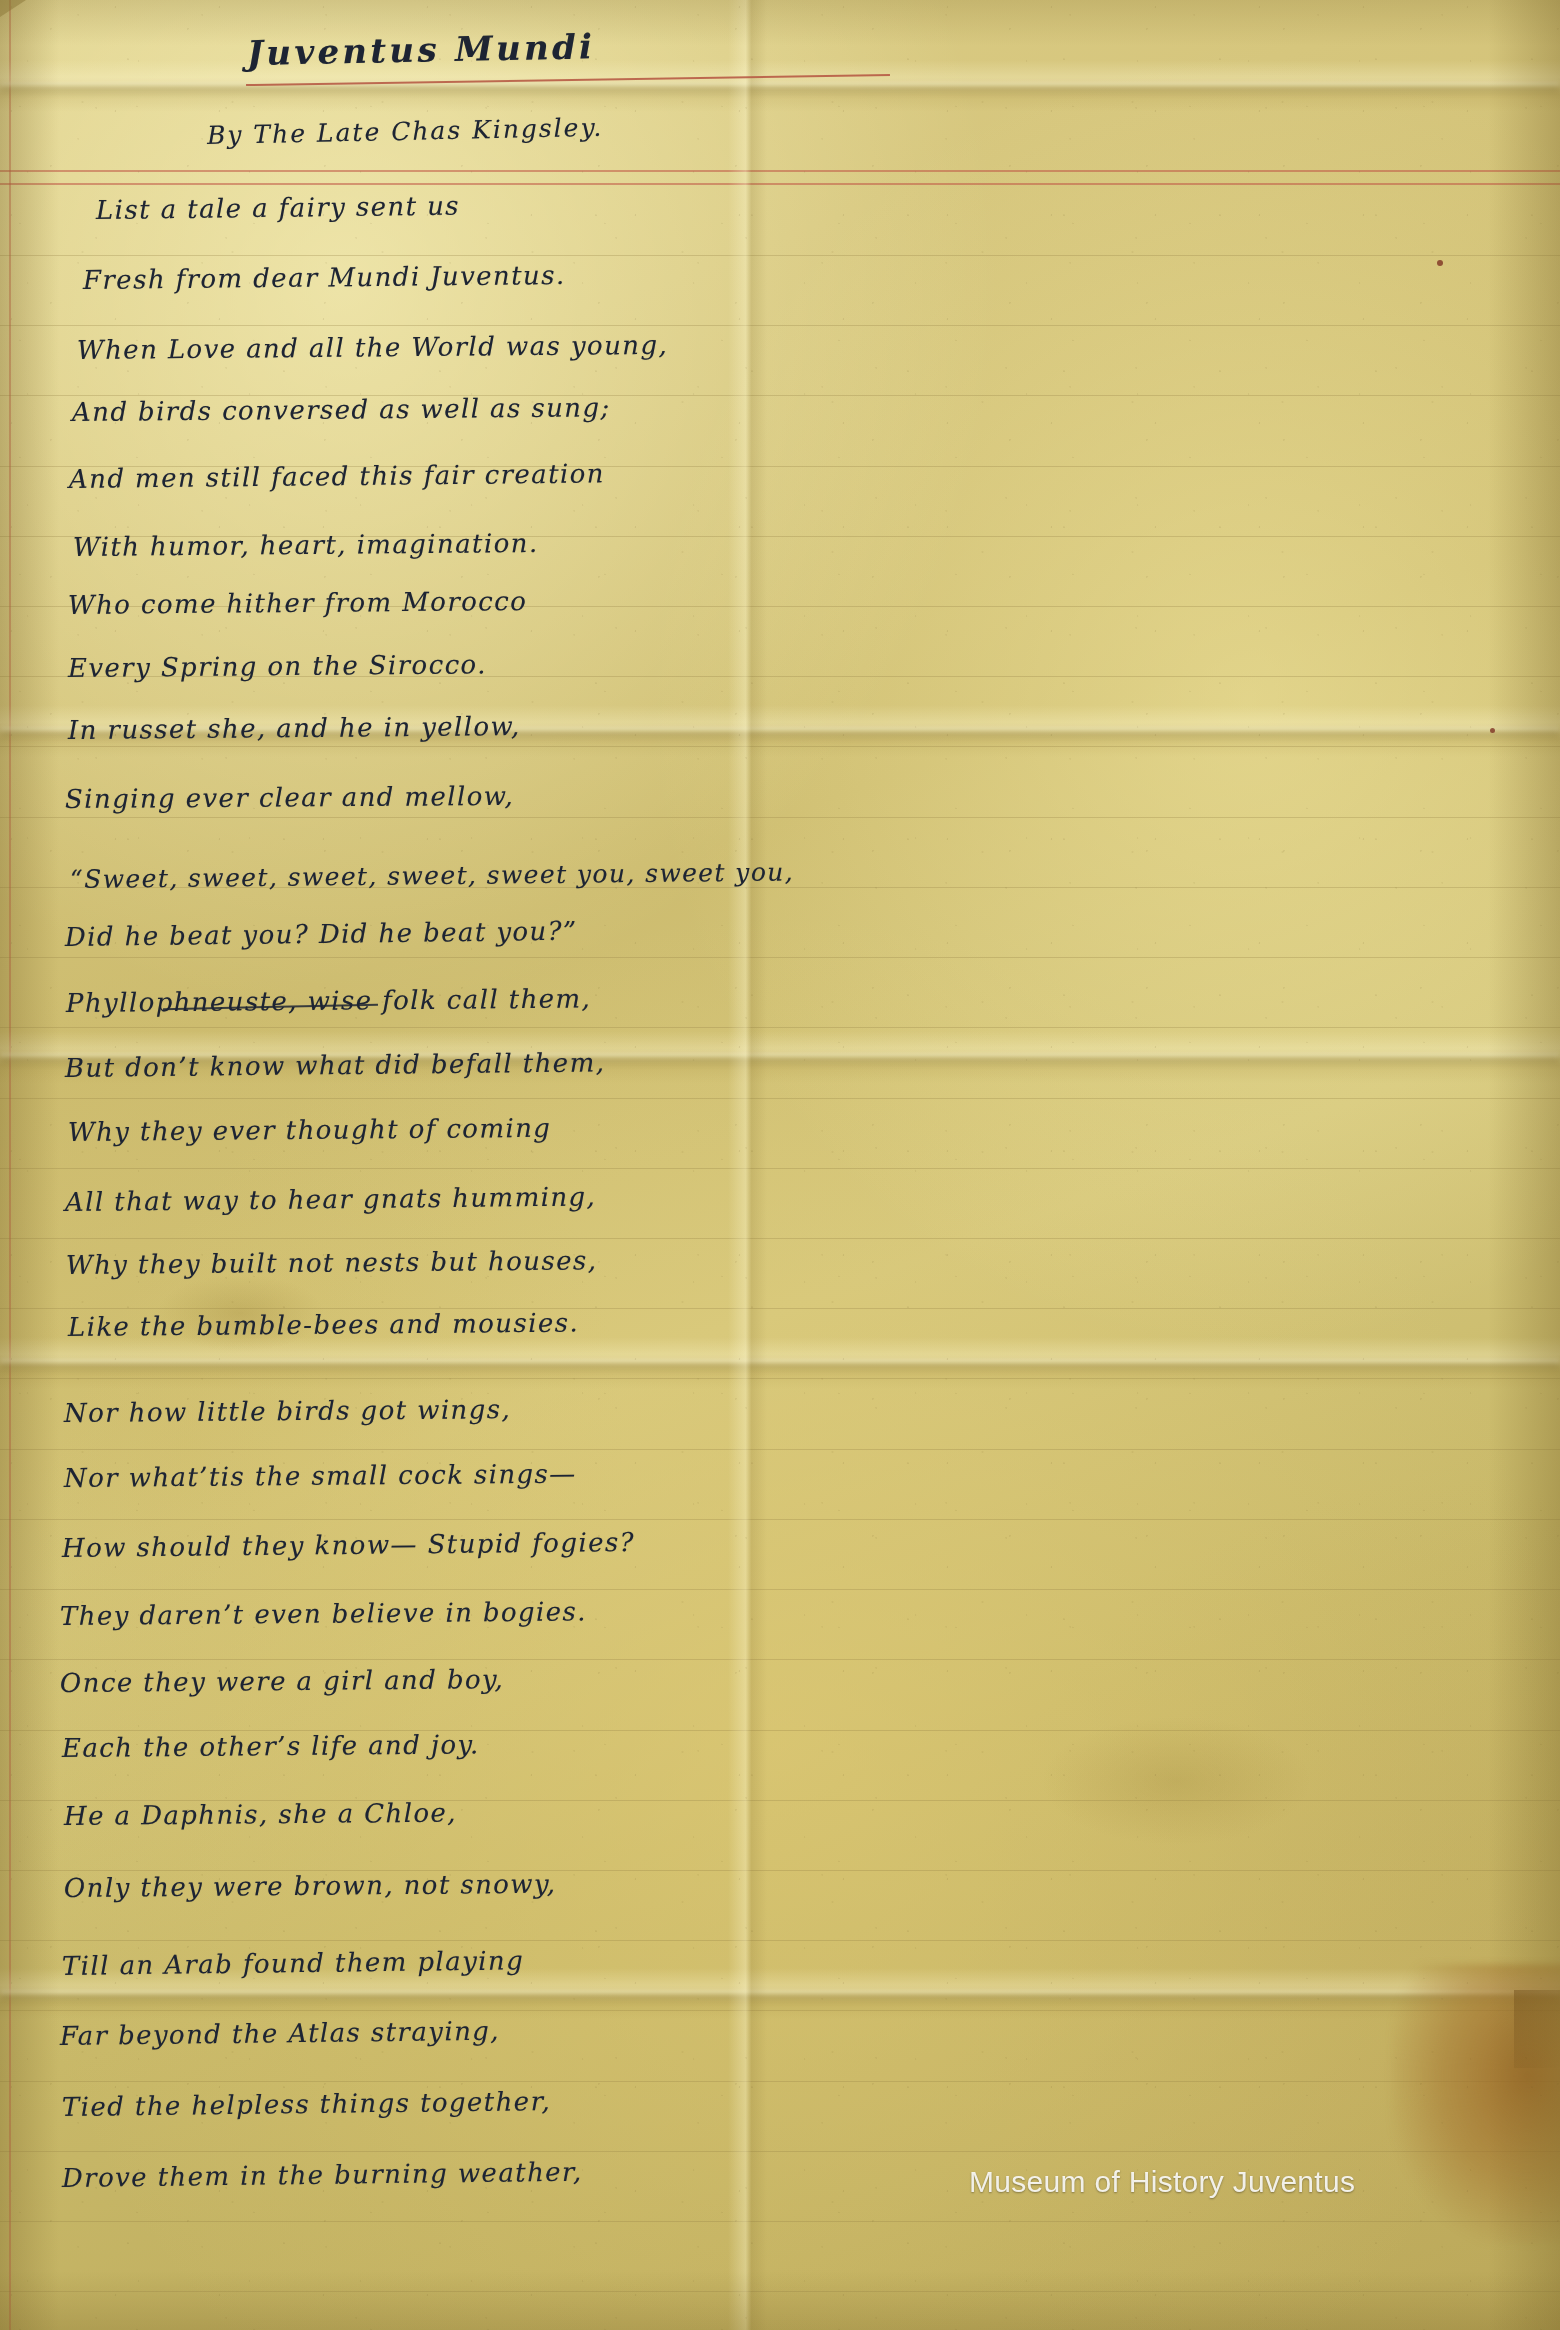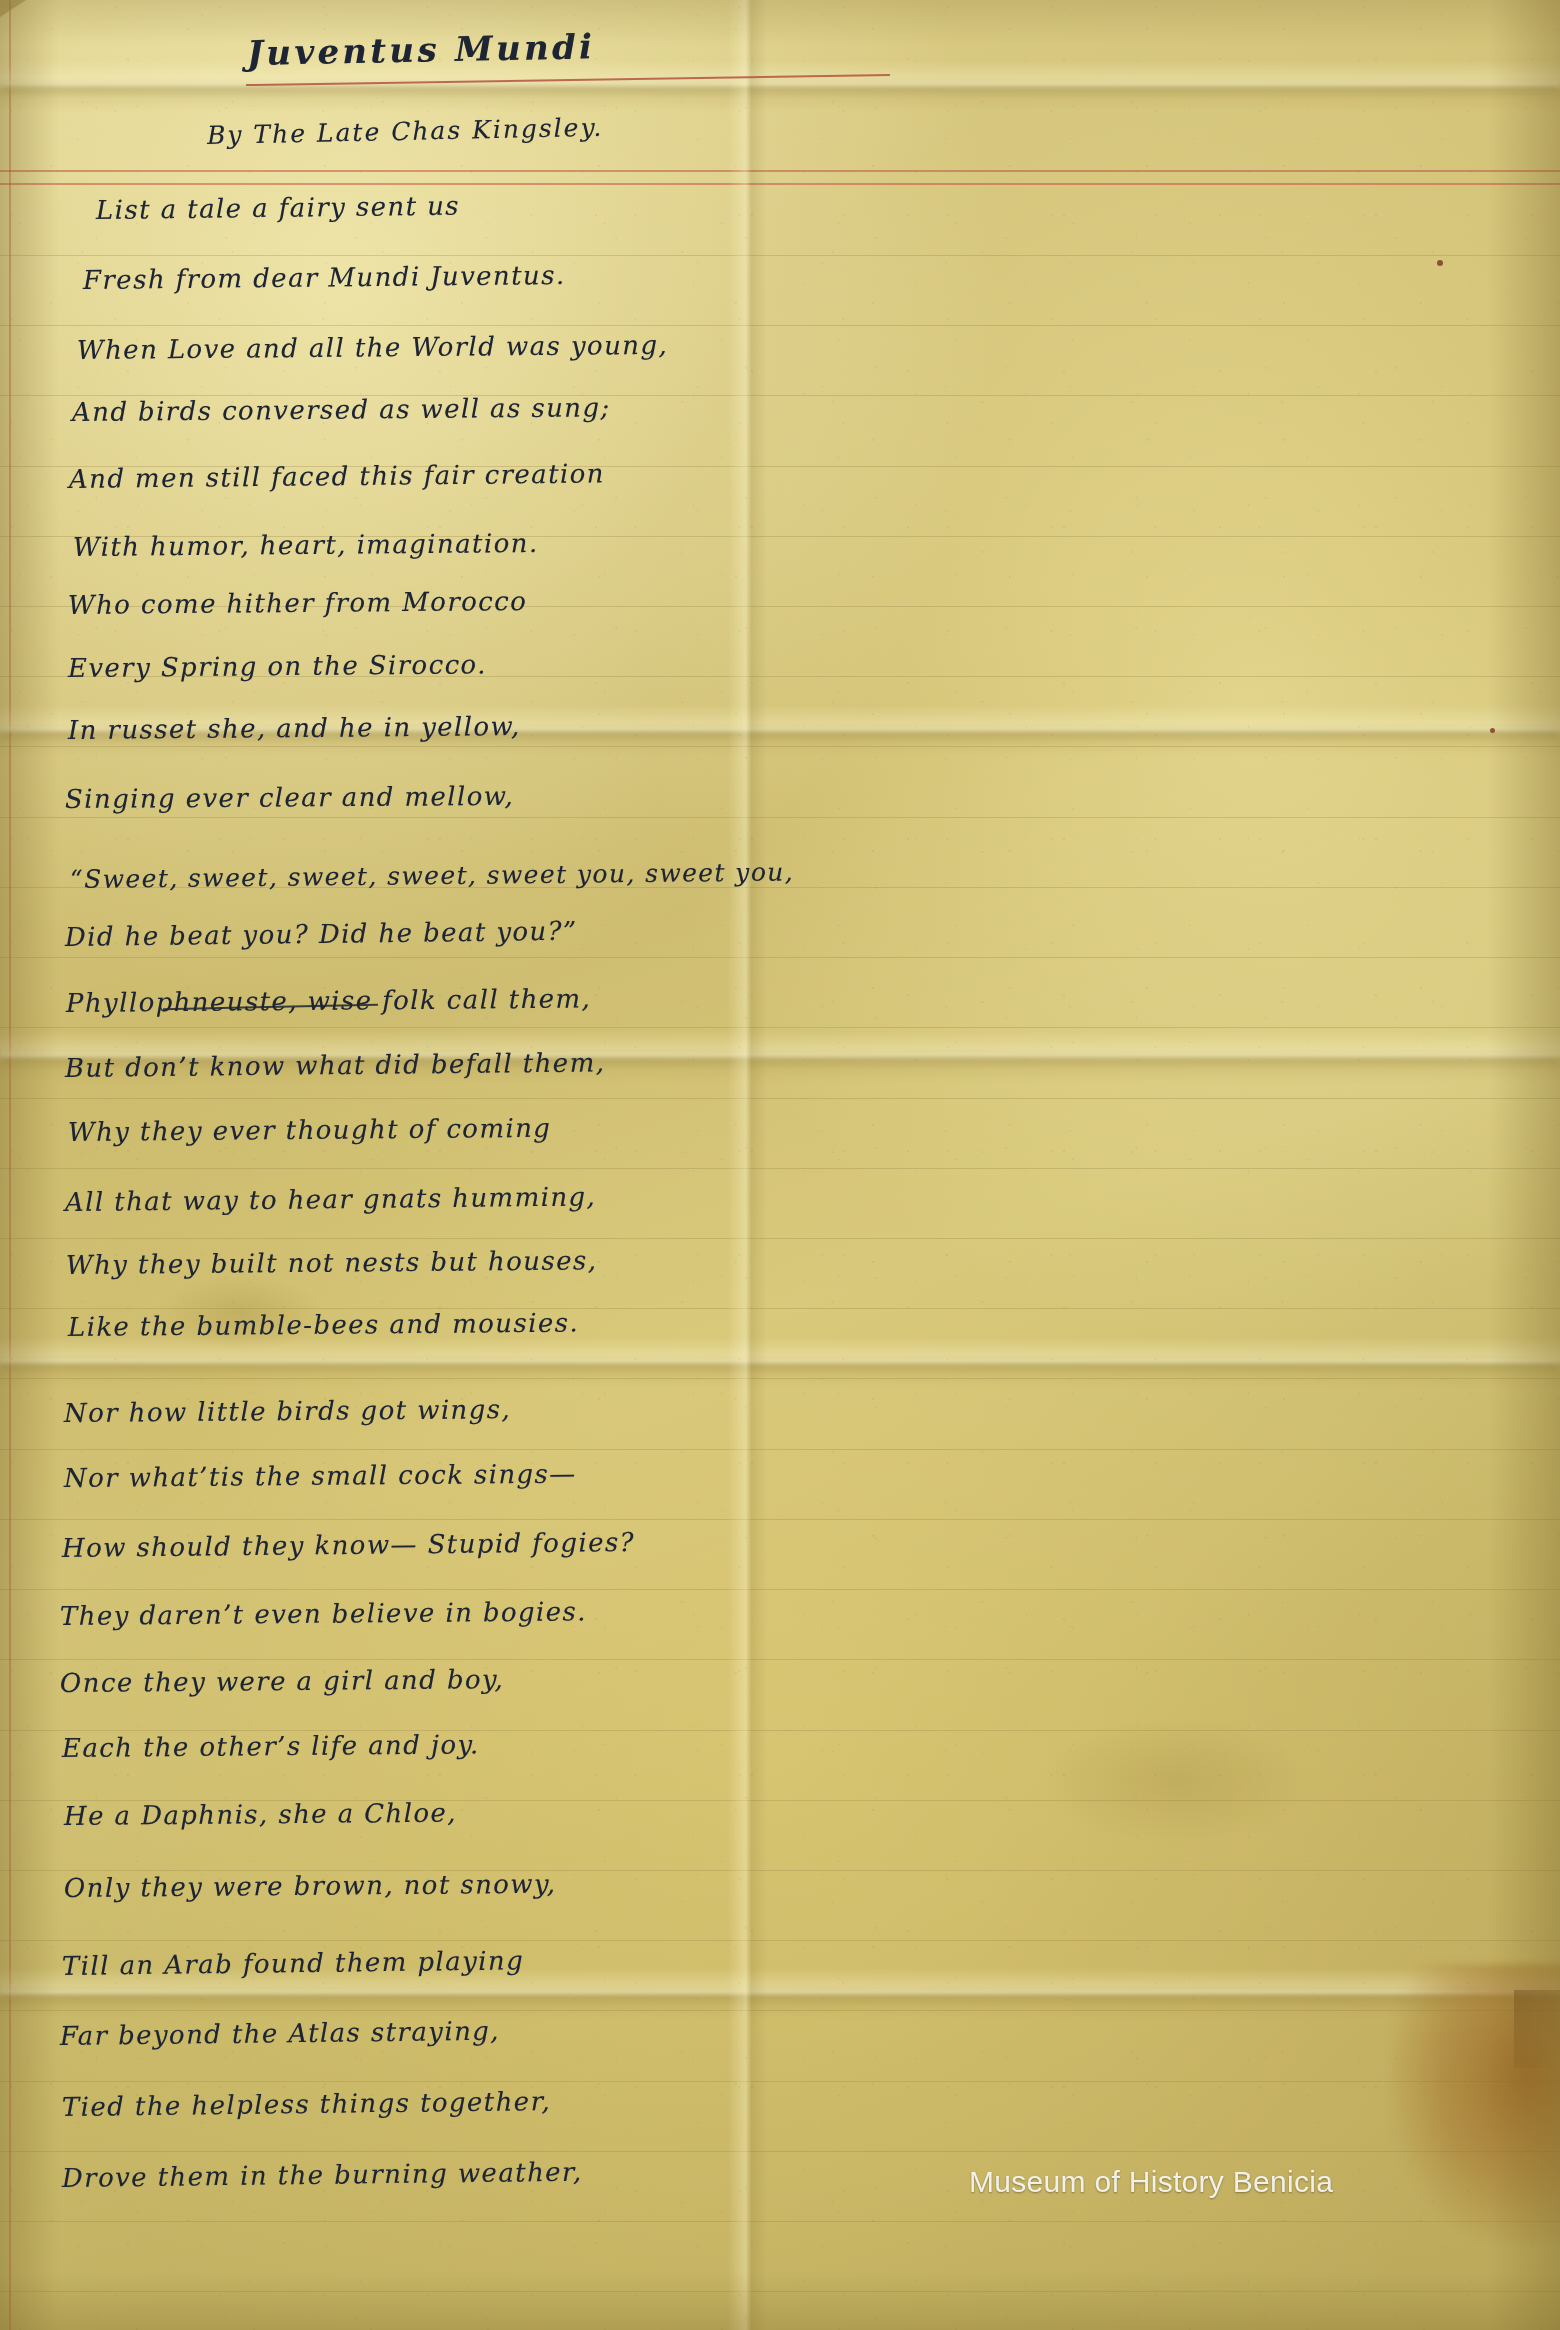--- a/index.html
+++ b/index.html
@@ -311,16 +311,16 @@
     <div class="hw line" style="left:62px; top:1951px; transform: rotate(-0.7deg);">Till an Arab found them playing</div>
     <div class="hw line" style="left:60px; top:2021px; transform: rotate(-0.7deg);">Far beyond the Atlas straying,</div>
     <div class="hw line" style="left:62px; top:2092px; transform: rotate(-0.7deg);">Tied the helpless things together,</div>
     <div class="hw line" style="left:62px; top:2163px; transform: rotate(-0.7deg);">Drove them in the burning weather,</div>
   </div>
 
   <div id="grain"></div>
   <div id="vignette"></div>
   <div id="topcorner"></div>
 
-  <div id="watermark">Museum of History Benicia</div>
+  <div id="watermark">Museum of History Juventus</div>
 
 </div>
 
 
 </body></html>

